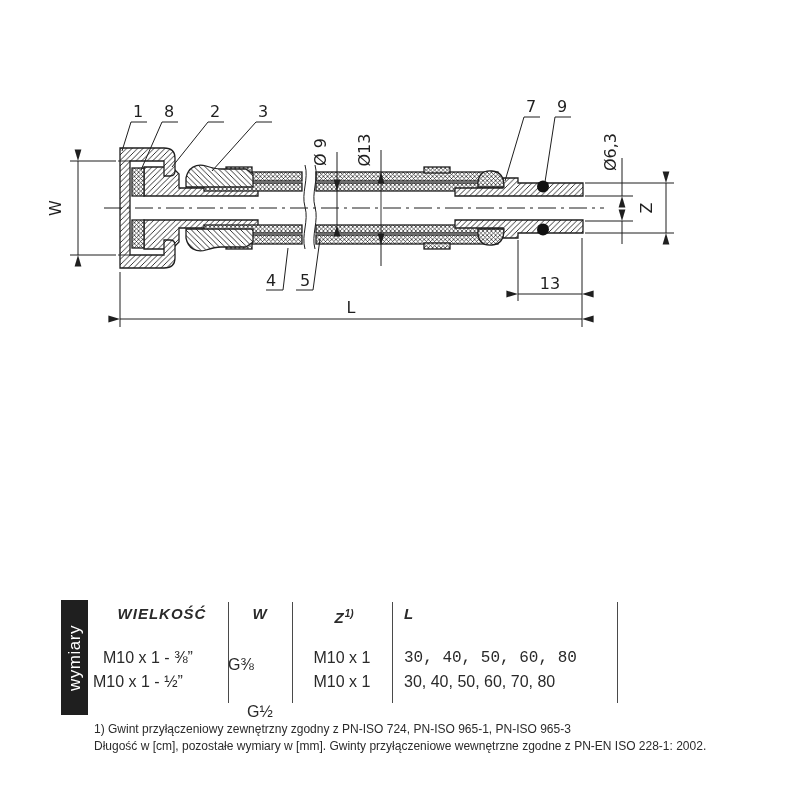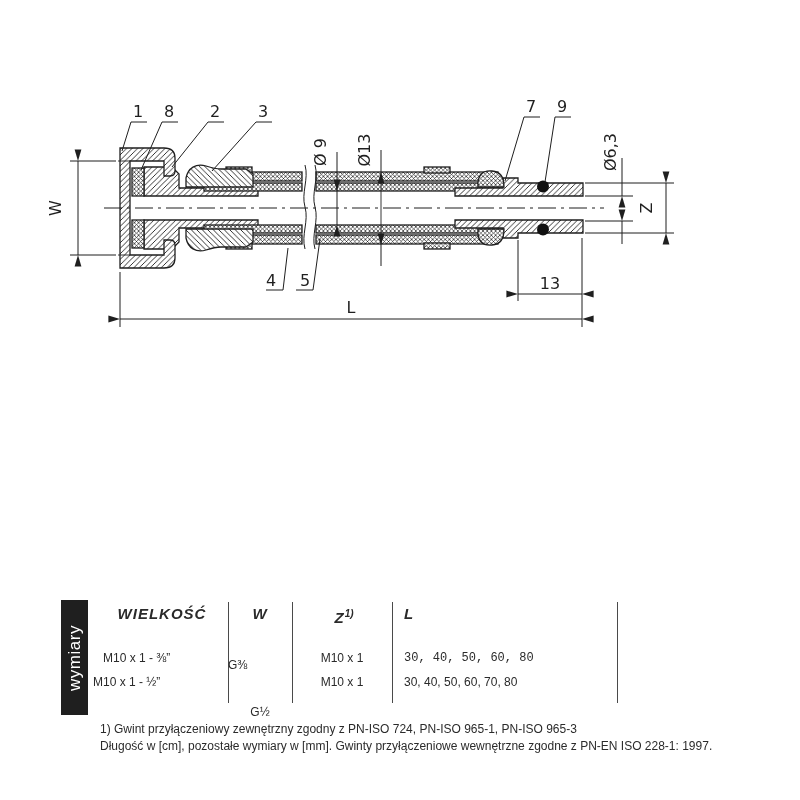--- a/index.html
+++ b/index.html
@@ -9,25 +9,25 @@
   .shape{stroke:#1f1f1f;stroke-width:1.3;stroke-linejoin:miter;}
   .thin{stroke:#1f1f1f;stroke-width:1;fill:none;}
   .hair{stroke:#1f1f1f;stroke-width:0.9;fill:none;}
   .cl{stroke:#1f1f1f;stroke-width:1;fill:none;stroke-dasharray:18 5 3 5;}
   .brk{stroke:#1f1f1f;stroke-width:1;fill:none;}
 
   
   .sidebar{position:absolute;left:61px;top:600px;width:27px;height:115px;background:#1f1f1f;
            display:flex;align-items:center;justify-content:center;}
   .sidebar span{transform:rotate(-90deg);white-space:nowrap;color:#fff;font-size:17px;letter-spacing:.5px;}
-  .tcell{position:absolute;color:#2a2a2a;font-size:12px;line-height:22px;white-space:nowrap;}
+  .tcell{position:absolute;color:#2a2a2a;font-size:16px;line-height:22px;white-space:nowrap;}
   .thead{font-weight:bold;font-size:15px;letter-spacing:1px;font-style:italic;}
   .tdiv{position:absolute;width:1px;background:#4a4a4a;top:602px;height:101px;}
   .tcell sup{font-size:10px;vertical-align:super;letter-spacing:0;}
-  .foot{position:absolute;left:100px;top:721px;font-size:12px;line-height:17px;color:#2b2b2b;white-space:nowrap;}
+  .foot{position:absolute;left:94px;top:721px;font-size:12px;line-height:17px;color:#2b2b2b;white-space:nowrap;}
 </style>
 </head>
 <body>
 
 <div class="page">
 
   <svg width="800" height="345" viewBox="0 0 800 345" style="position:absolute;left:0;top:0;">
     <defs>
       <pattern id="hA" width="5.5" height="5.5" patternUnits="userSpaceOnUse">
         <rect width="5.5" height="5.5" fill="#fff"></rect>
@@ -195,16 +195,16 @@
     <div>
       <div class="tcell" style="left:93px;top:671px;">M10 x 1 - ½”</div>
       <div class="tcell" style="left:228px;top:701px;width:64px;text-align:center;">G½</div>
       <div class="tcell" style="left:292px;top:671px;width:100px;text-align:center;">M10 x 1</div>
       <div class="tcell" style="left:404px;top:671px;">30, 40, 50, 60, 70, 80</div>
     </div>
   </div>
 
   <div class="foot">
     <div>1) Gwint przyłączeniowy zewnętrzny zgodny z PN-ISO 724, PN-ISO 965-1, PN-ISO 965-3</div>
-    <div>Długość w [cm], pozostałe wymiary w [mm]. Gwinty przyłączeniowe wewnętrzne zgodne z PN-EN ISO 228-1: 1997.</div>
+    <div>Długość w [cm], pozostałe wymiary w [mm]. Gwinty przyłączeniowe wewnętrzne zgodne z PN-EN ISO 228-1: 2002.</div>
   </div>
 
 </div>
 
 </body></html>

